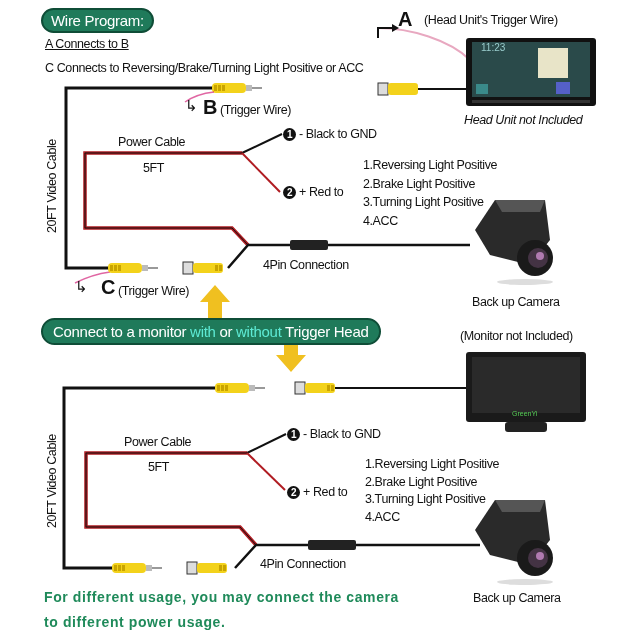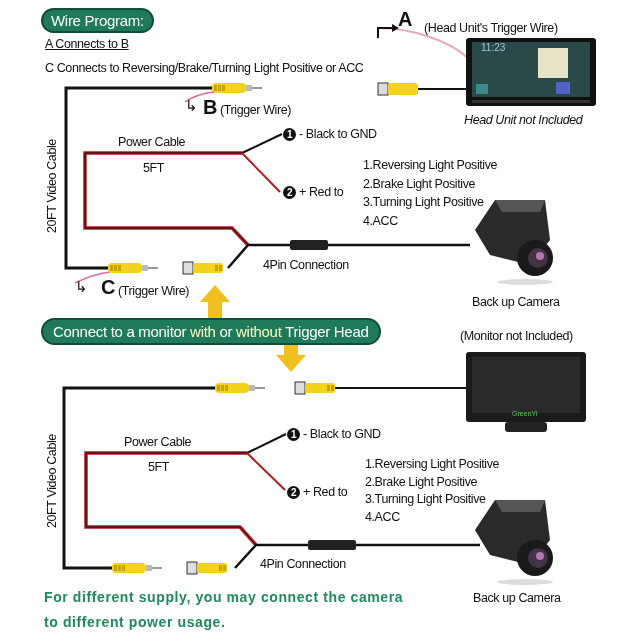--- a/index.html
+++ b/index.html
@@ -1,19 +1,19 @@
 <!DOCTYPE html>
 <html><head>
 <meta charset="utf-8">
 <style>
   html,body{margin:0;padding:0;background:#fff;}
   body{width:640px;height:640px;position:relative;overflow:hidden;font-family:"Liberation Sans",sans-serif;color:#111;}
   .abs{position:absolute;white-space:nowrap;}
   .badge{background:#1f7a5a;color:#fff;font-weight:normal;border-radius:14px;border:2px solid #0f4d37;letter-spacing:-0.3px;}
-  .hl{color:#fef9c3;}
+  .hl{color:#5eead4;}
   .txt{font-size:12.5px;letter-spacing:-0.4px;}
   .vlabel{transform:rotate(-90deg);transform-origin:left top;font-size:12.5px;letter-spacing:-0.4px;}
   .footer{color:#1f8a5a;font-weight:bold;font-size:14px;letter-spacing:0.6px;}
   .num{display:inline-block;width:13px;height:13px;border-radius:50%;background:#111;color:#fff;font-size:10px;font-weight:bold;text-align:center;line-height:13px;vertical-align:middle;margin-right:3px;}
   svg{position:absolute;left:0;top:0;}
 </style>
 </head>
 <body>
 
 <svg width="640" height="640">
@@ -112,21 +112,21 @@
     <circle cx="540" cy="556" r="4" fill="#b07ab0"></circle>
     <ellipse cx="525" cy="582" rx="28" ry="3" fill="#ddd"></ellipse>
   </g>
 </svg>
 
 <div class="abs badge" style="left:41px;top:8px;font-size:15px;padding:2px 8px;">Wire Program:</div>
 <div class="abs txt" style="left:45px;top:37px;text-decoration:underline;">A Connects to B</div>
 <div class="abs txt" style="left:45px;top:61px;">C Connects to Reversing/Brake/Turning Light Positive or ACC</div>
 
 <div class="abs" style="left:398px;top:8px;font-size:20px;font-weight:bold;">A</div>
-<div class="abs txt" style="left:424px;top:13px;margin-top:8px;">(Head Unit's Trigger Wire)</div>
+<div class="abs txt" style="left:424px;top:13px;">(Head Unit's Trigger Wire)</div>
 <div class="abs" style="left:481px;top:42px;font-size:10px;color:#9cc;">11:23</div>
 <div class="abs txt" style="left:464px;top:113px;font-style:italic;">Head Unit not Included</div>
 
 <div class="abs" style="left:185px;top:97px;font-size:15px;">↳</div>
 <div class="abs" style="left:203px;top:96px;font-size:20px;font-weight:bold;">B</div>
 <div class="abs txt" style="left:220px;top:103px;">(Trigger Wire)</div>
 
 <div class="abs" style="left:75px;top:278px;font-size:15px;">↳</div>
 <div class="abs" style="left:101px;top:276px;font-size:20px;font-weight:bold;">C</div>
 <div class="abs txt" style="left:118px;top:284px;">(Trigger Wire)</div>
@@ -162,14 +162,14 @@
 
 <div class="abs txt" style="left:365px;top:456px;line-height:17.5px;">
   <div>1.Reversing Light Positive</div>
   <div>2.Brake Light Positive</div>
   <div>3.Turning Light Positive</div>
   <div>4.ACC</div>
 </div>
 <div class="abs txt" style="left:260px;top:557px;">4Pin Connection</div>
 <div class="abs txt" style="left:473px;top:591px;">Back up Camera</div>
 
-<div class="abs footer" style="left:44px;top:589px;">For different supply, you may connect the camera</div>
+<div class="abs footer" style="left:44px;top:589px;">For different usage, you may connect the camera</div>
 <div class="abs footer" style="left:44px;top:614px;">to different power usage.</div>
 
 </body></html>

